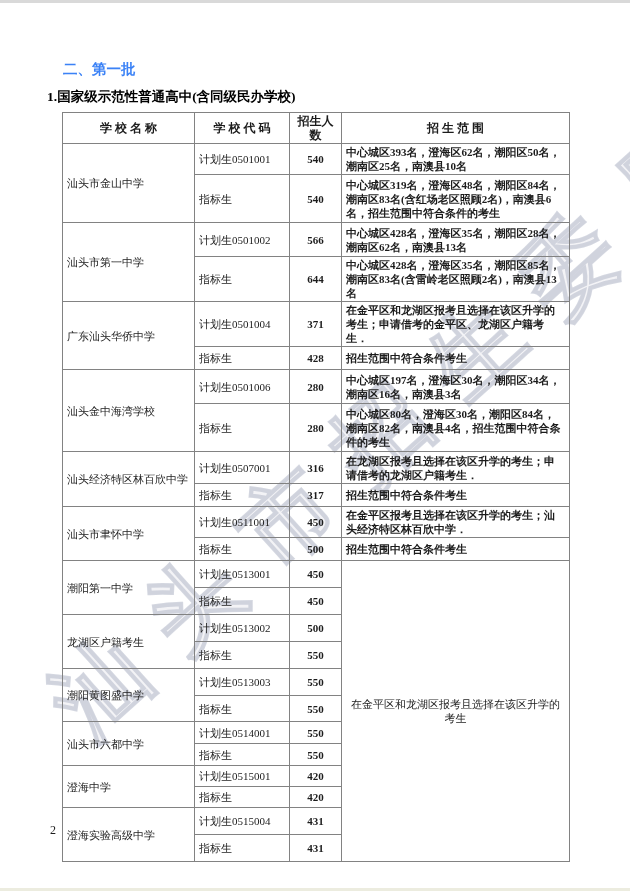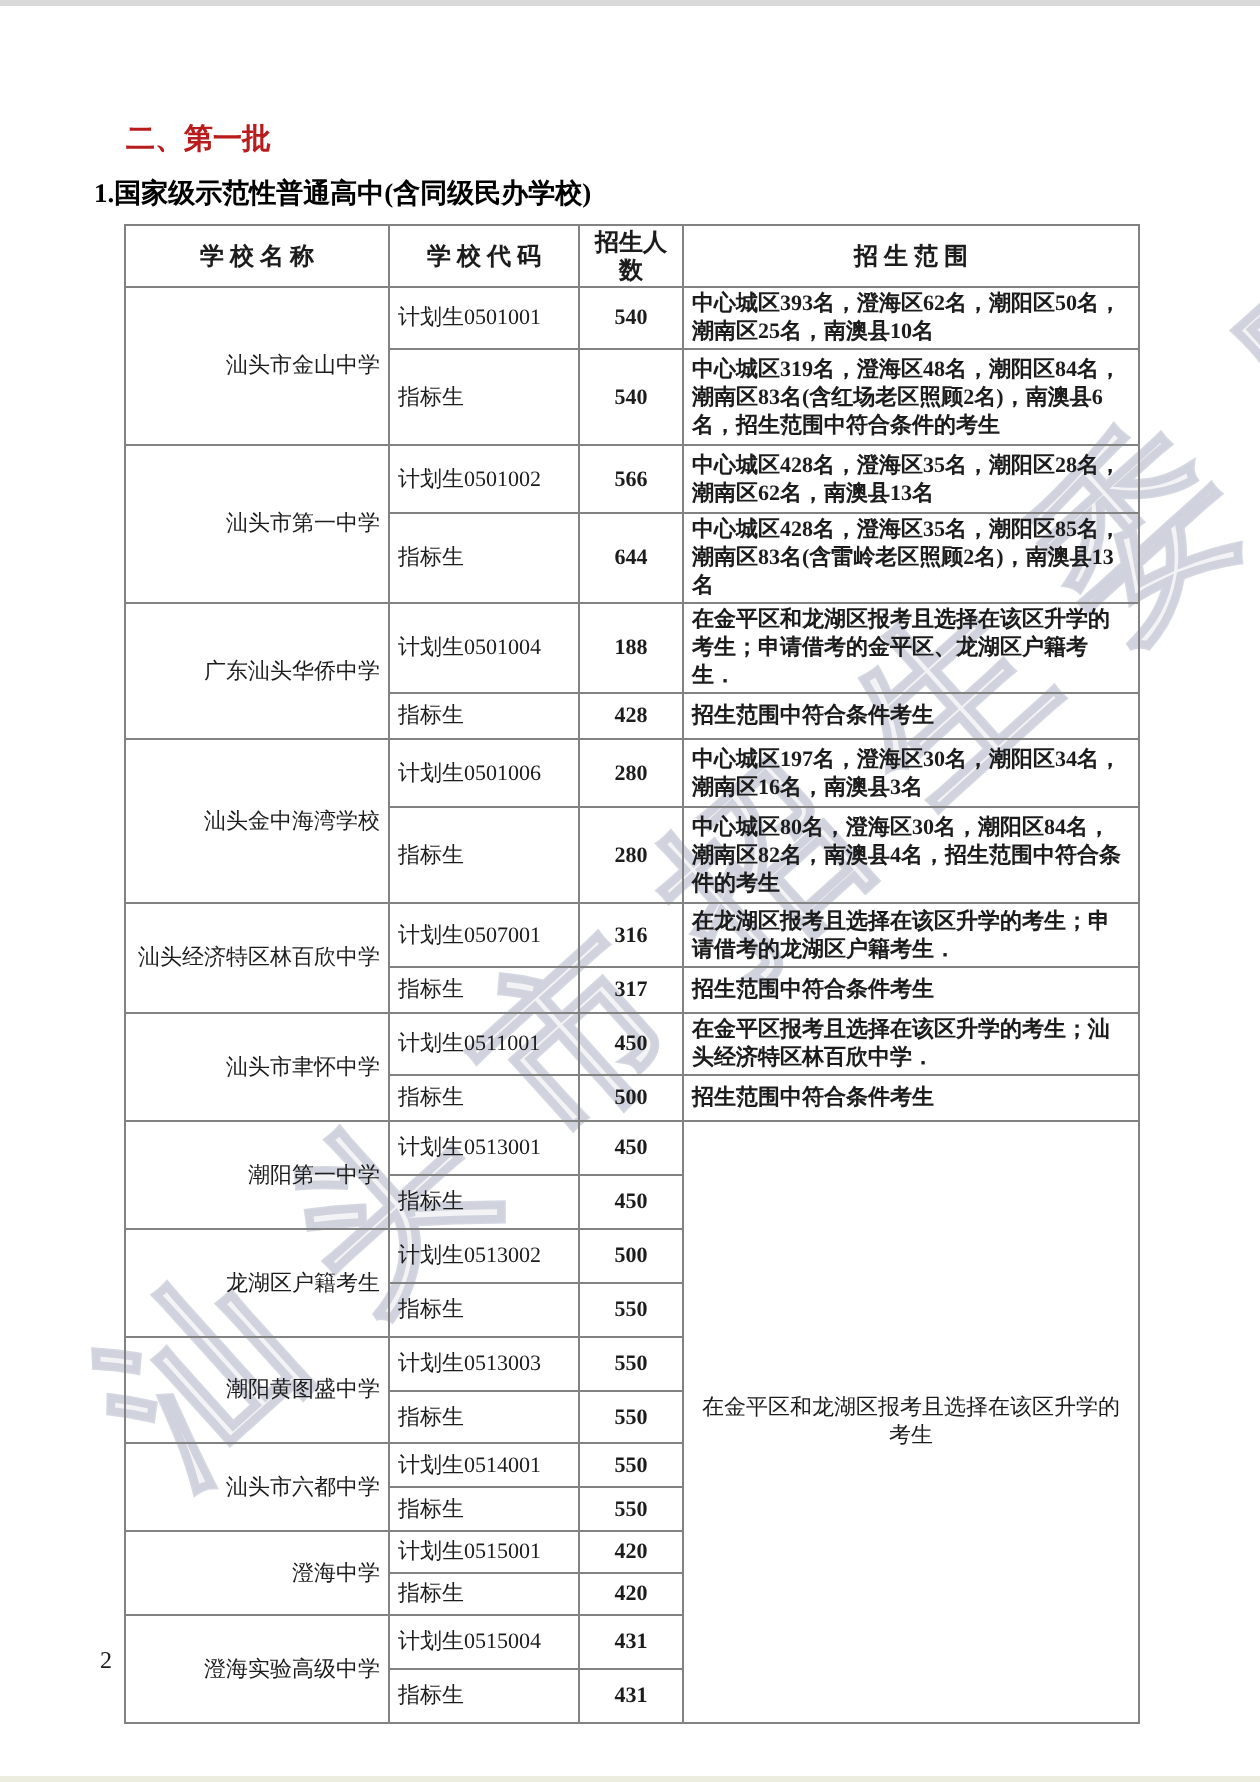--- a/index.html
+++ b/index.html
@@ -34,21 +34,21 @@
     pointer-events: none;
     z-index: 1;
     font-weight: bold;
   }
   .heading {
     position: absolute;
     left: 63px;
     top: 60px;
     font-size: 14.5px;
     font-weight: bold;
-    color: #b91c1c;
+    color: #3b82f6;
     z-index: 2;
   }
   .subheading {
     position: absolute;
     left: 47px;
     top: 88px;
     font-size: 13.5px;
     font-weight: bold;
     color: #000000;
     z-index: 2;
@@ -73,21 +73,21 @@
     padding: 1px 4px;
     overflow: hidden;
     vertical-align: middle;
   }
   th {
     font-size: 12px;
     font-weight: bold;
     height: 25px;
     text-align: center;
   }
-  .c-name  { text-align: right; }
+  .c-name  { text-align: left; }
   .c-code  { text-align: left; }
   .c-num   { text-align: center; font-weight: bold; }
   .c-scope { text-align: left; font-weight: bold; }
   .c-scope-merged { text-align: center; vertical-align: middle; }
   tr.h21 { height: 21px; } tr.h22 { height: 22px; } tr.h23 { height: 23px; }
   tr.h26 { height: 26px; } tr.h27 { height: 27px; } tr.h31 { height: 31px; }
   tr.h32 { height: 32px; } tr.h34 { height: 34px; } tr.h48 { height: 48px; }
   .page-number {
     position: absolute;
     left: 50px;
@@ -145,21 +145,21 @@
       </tr>
       <tr class="h34">
         <td class="c-code">指标生</td>
         <td class="c-num">644</td>
         <td class="c-scope">中心城区428名，澄海区35名，潮阳区85名，潮南区83名(含雷岭老区照顾2名)，南澳县13名</td>
       </tr>
 
       <tr class="h34">
         <td class="c-name" rowspan="2">广东汕头华侨中学</td>
         <td class="c-code">计划生0501004</td>
-        <td class="c-num">188</td>
+        <td class="c-num">371</td>
         <td class="c-scope">在金平区和龙湖区报考且选择在该区升学的考生；申请借考的金平区、龙湖区户籍考生．</td>
       </tr>
       <tr class="h23">
         <td class="c-code">指标生</td>
         <td class="c-num">428</td>
         <td class="c-scope">招生范围中符合条件考生</td>
       </tr>
 
       <tr class="h34">
         <td class="c-name" rowspan="2">汕头金中海湾学校</td>

